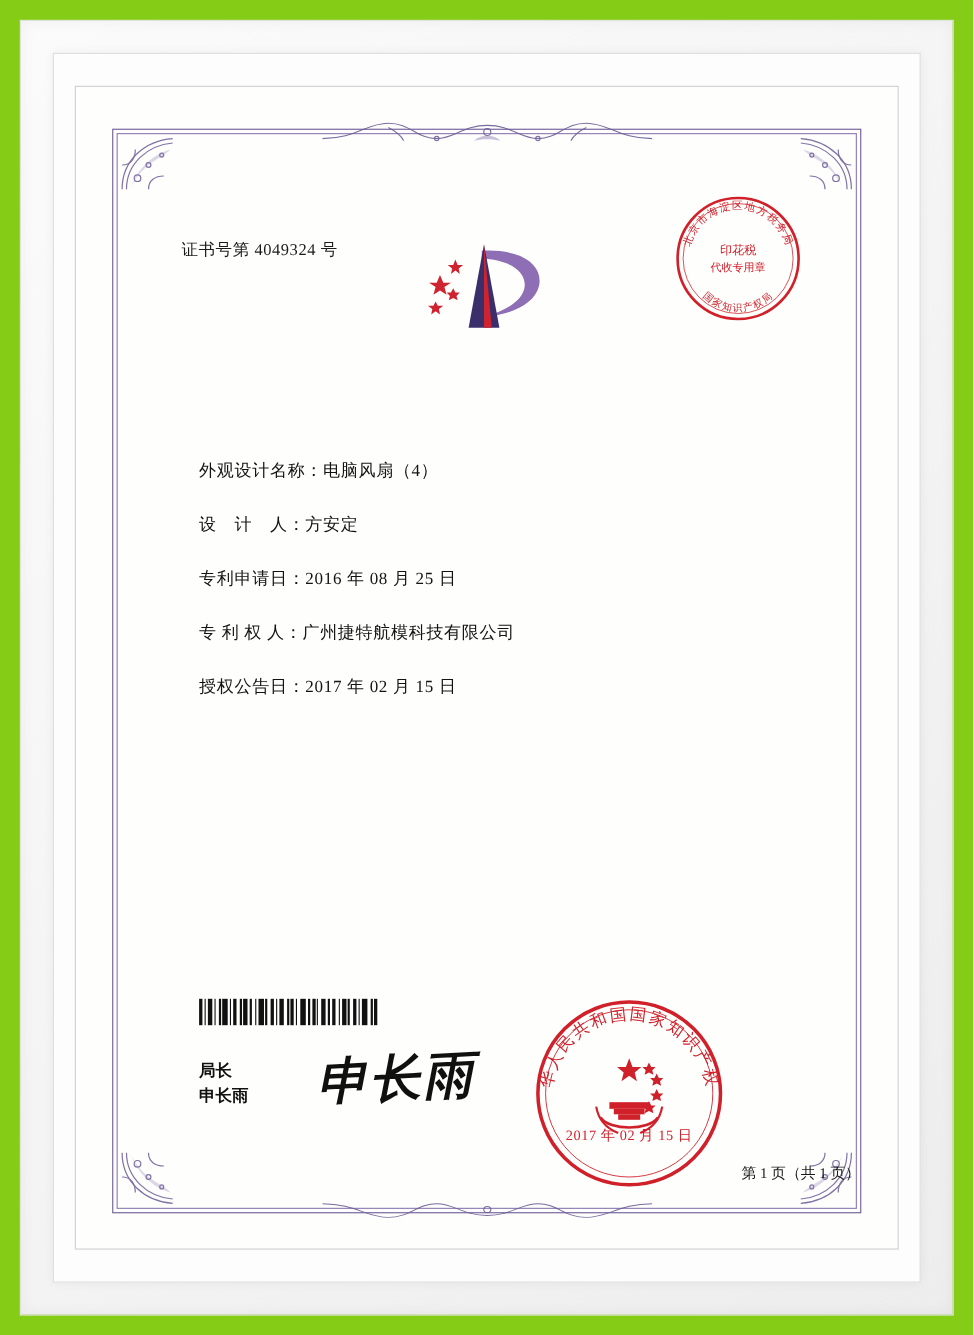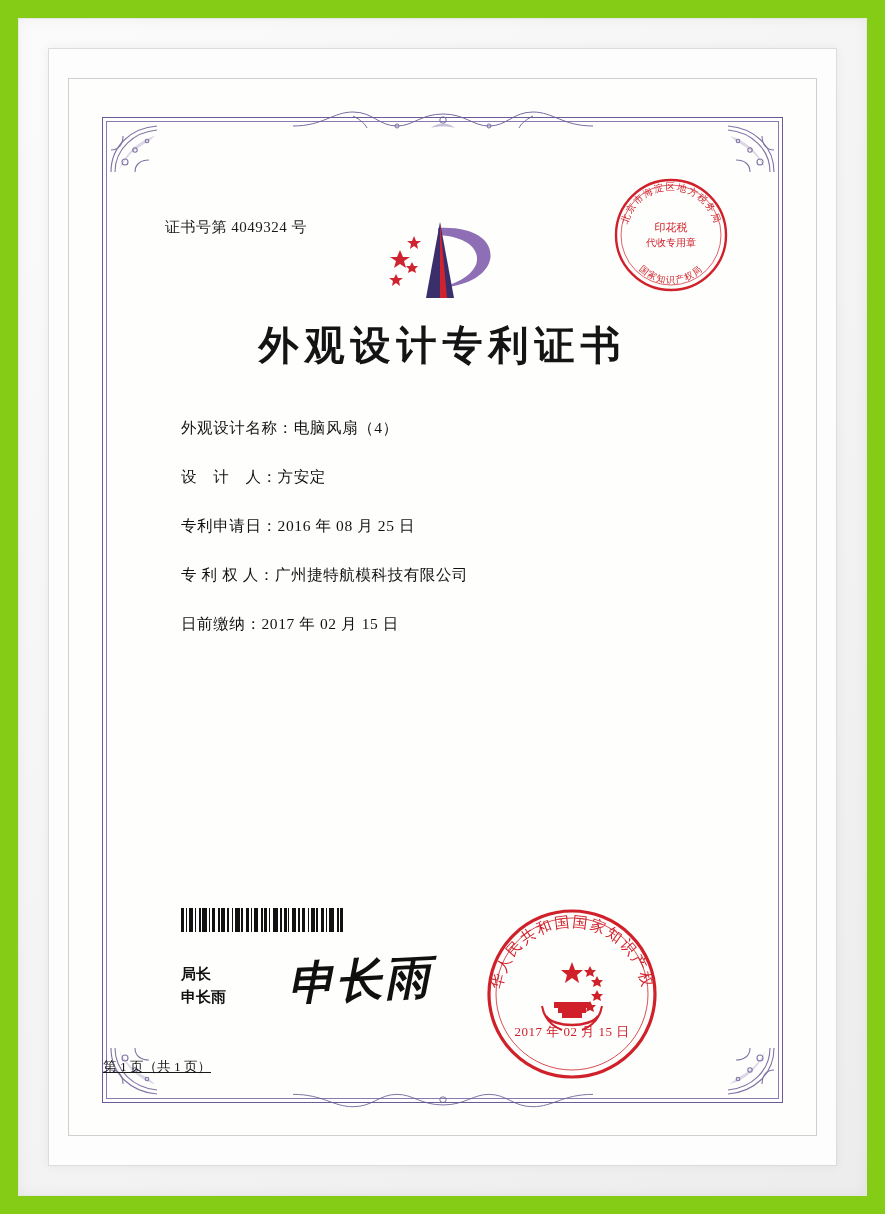--- a/index.html
+++ b/index.html
@@ -229,24 +229,23 @@
     text-align: center;
     font-size: 13px;
     color: #d0202a;
     letter-spacing: .5px;
   }
 
   .page-footer {
     position: absolute;
     left: 0; right: 0;
     bottom: 26px;
-    text-align: left;
+    text-align: right;
     font-size: 13.5px;
     color: #191919;
-    text-decoration: underline;
   }
 </style>
 </head>
 <body>
 
 <div class="page">
   <div class="frame-outer"></div>
   <div class="frame-mid"></div>
 
   <div class="frame-inner">
@@ -363,37 +362,36 @@
             </text>
             <path id="tsBot" d="M 14 62 A 45 45 0 0 0 104 62" fill="none"></path>
             <text font-size="9" fill="#d0202a" font-family="'DejaVu Sans',sans-serif" letter-spacing="1.2">
               <textPath href="#tsBot" startOffset="50%" text-anchor="middle">国家知识产权局</textPath>
             </text>
             <text x="59" y="55" font-size="11" fill="#d0202a" text-anchor="middle" font-family="'DejaVu Sans',sans-serif">印花税</text>
             <text x="59" y="70" font-size="10" fill="#d0202a" text-anchor="middle" font-family="'DejaVu Sans',sans-serif">代收专用章</text>
           </svg>
         </div>
 
-        <div class="doc-title">外观设计专利证书</div>
 
         <div class="fields">
           <div class="field-row">
             <span class="field-label">外观设计名称：</span><span class="field-value">电脑风扇（4）</span>
           </div>
           <div class="field-row">
             <span class="field-label">设　计　人：</span><span class="field-value">方安定</span>
           </div>
           <div class="field-row">
             <span class="field-label">专利申请日：</span><span class="field-value">2016 年 08 月 25 日</span>
           </div>
           <div class="field-row">
             <span class="field-label">专 利 权 人：</span><span class="field-value">广州捷特航模科技有限公司</span>
           </div>
           <div class="field-row">
-            <span class="field-label">日前缴纳：</span><span class="field-value">2017 年 02 月 15 日</span>
+            <span class="field-label">授权公告日：</span><span class="field-value">2017 年 02 月 15 日</span>
           </div>
         </div>
 
         <div class="paragraphs">
         </div>
 
         <div class="barcode">
           <i style="width:3px"></i>
             <i style="width:2px;background:transparent"></i>
           <i style="width:1px"></i>

